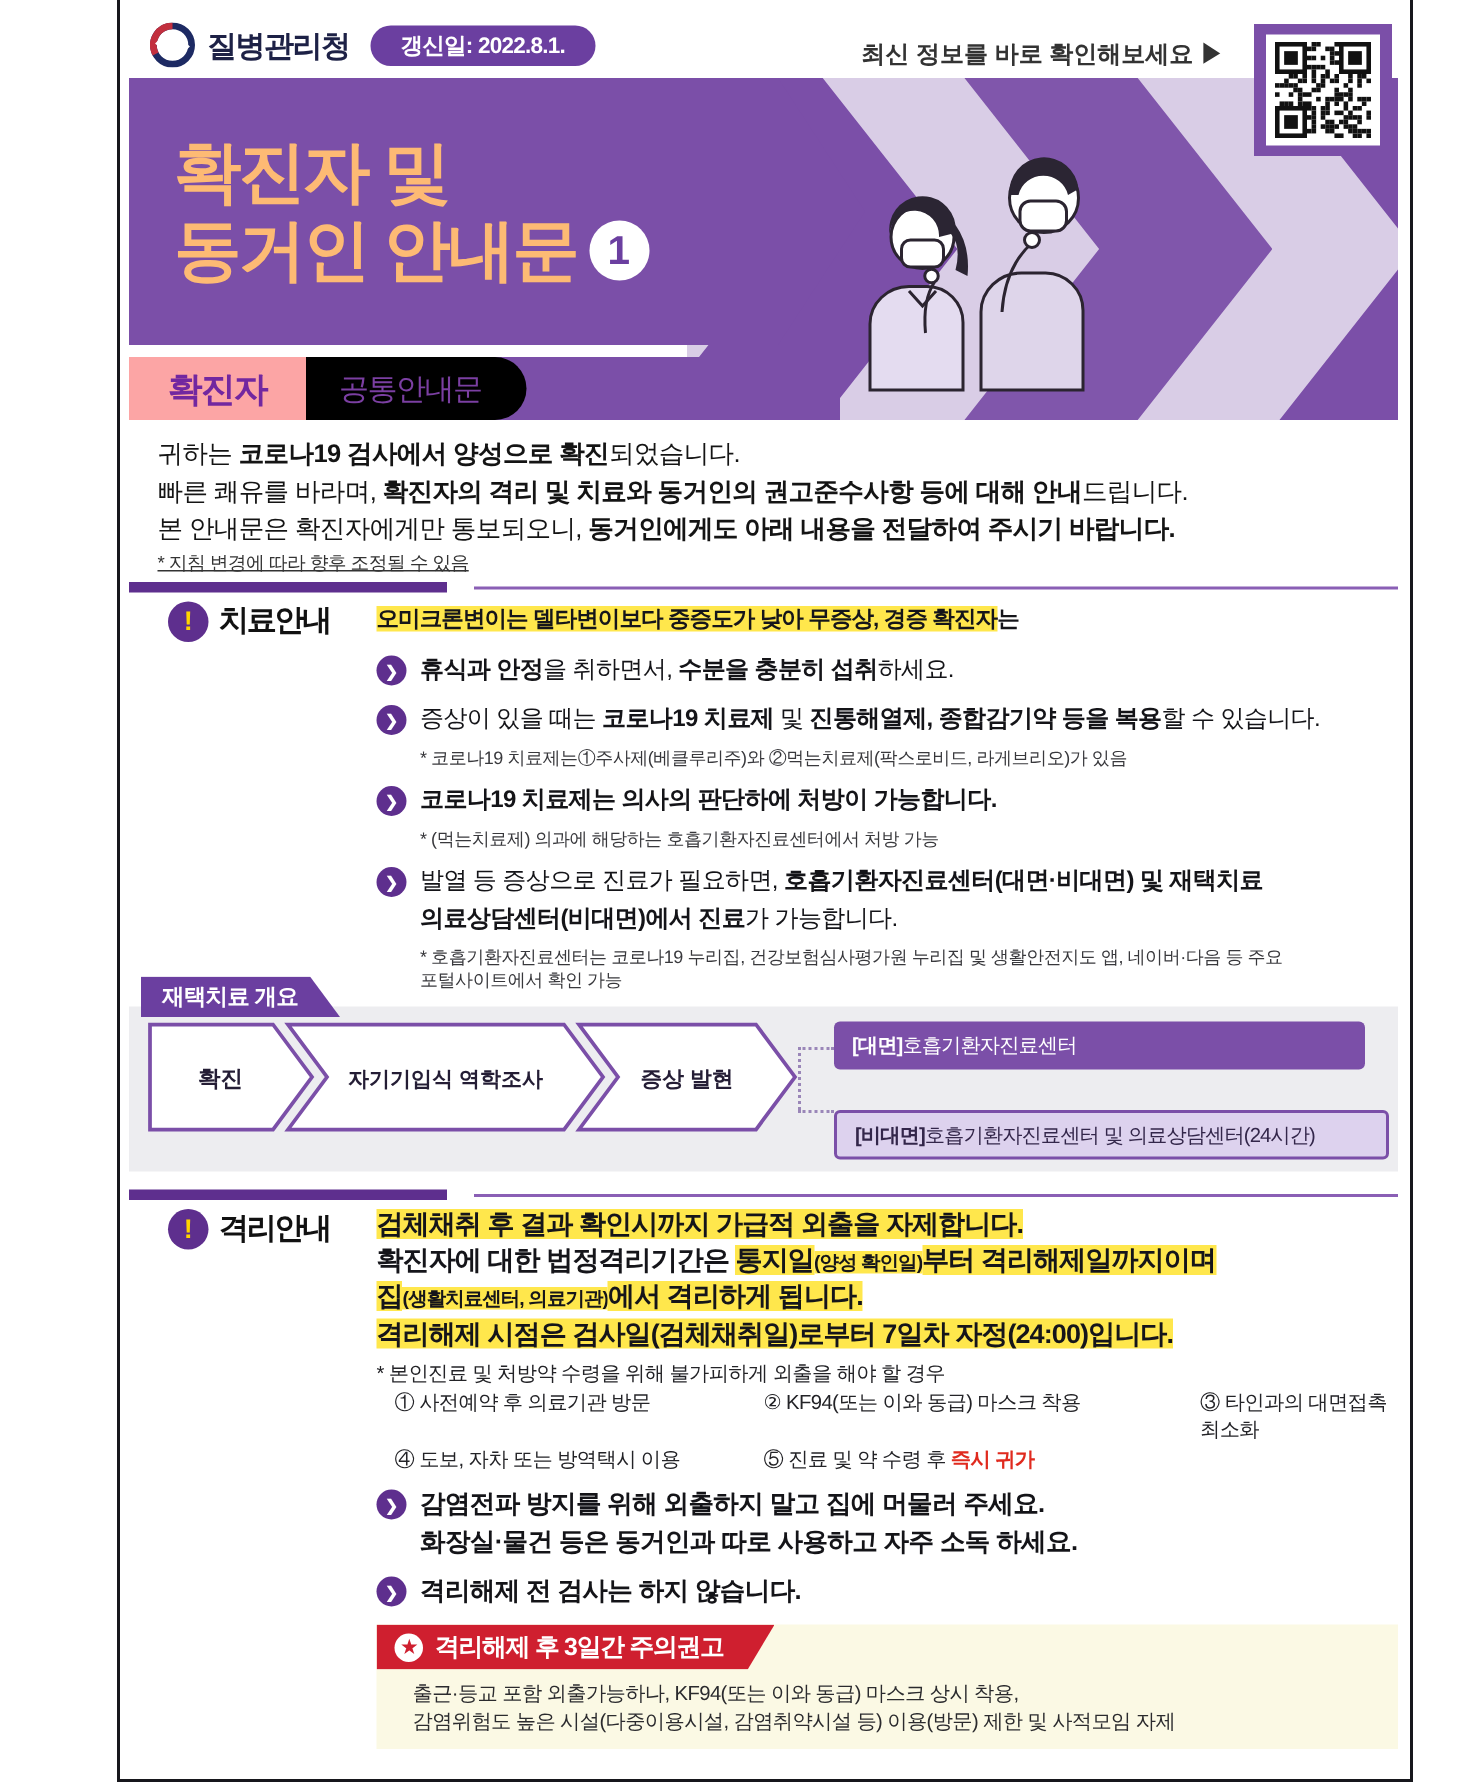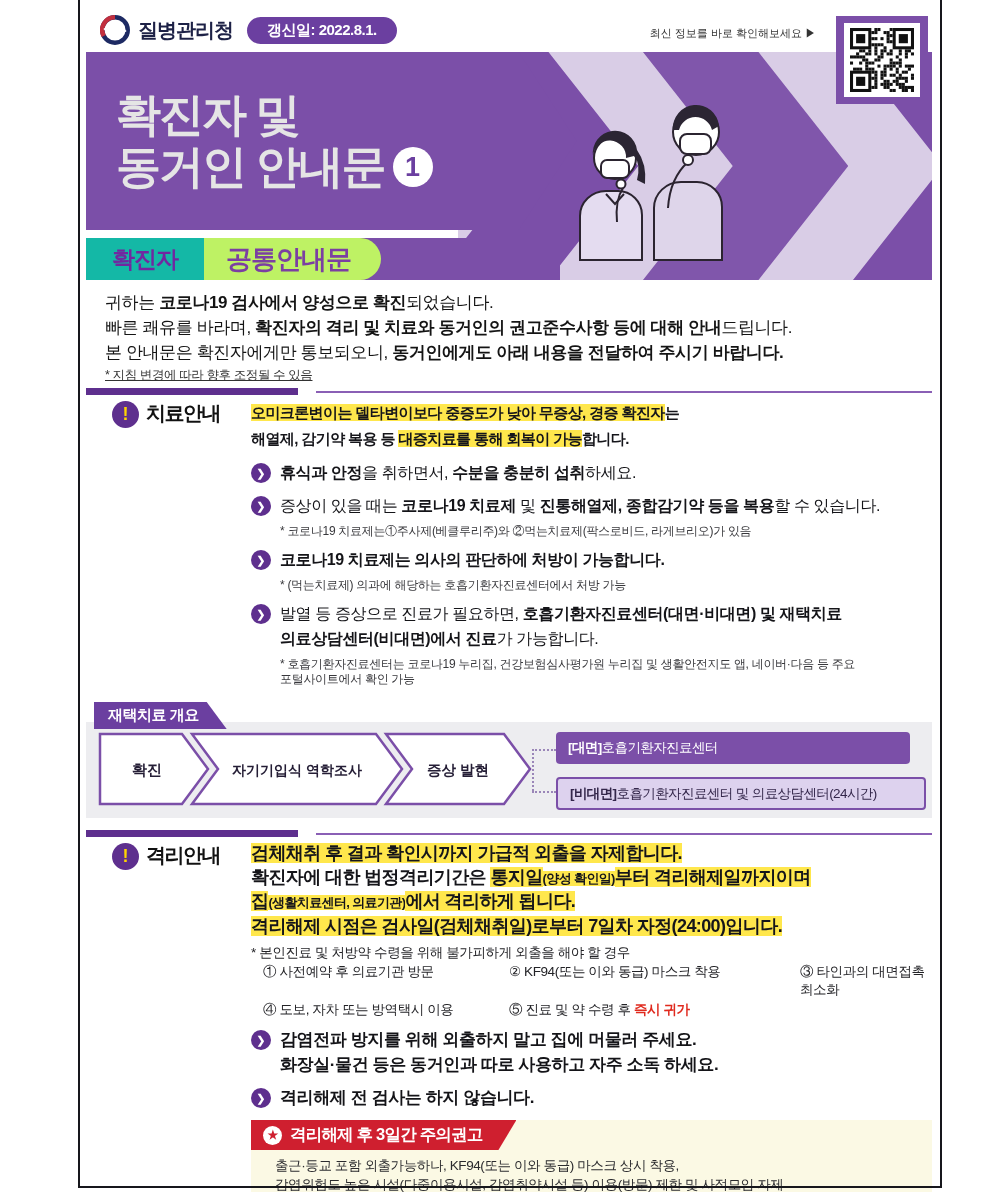--- a/index.html
+++ b/index.html
@@ -8,44 +8,44 @@
   .frame{position:absolute;left:78px;top:-4px;width:860px;height:1188px;
          border:2px solid #17171c;pointer-events:none;z-index:50;}
   .inner{position:absolute;left:86px;top:0;width:846px;}
 
   
   .hdr{display:flex;align-items:center;margin-top:12px;padding-left:14px;height:36px;position:relative;}
   .brand{display:flex;align-items:center;gap:8px;}
   .brand .agency{font-size:20px;font-weight:800;color:#1d2146;letter-spacing:-1px;}
   .badge{margin-left:14px;background:#6b3fa0;color:#fff;font-weight:800;font-size:15px;
          padding:4px 20px;border-radius:999px;letter-spacing:-0.5px;}
-  .qrhint{position:absolute;right:116px;top:14px;font-size:11px;font-weight:400;color:#333;}
+  .qrhint{position:absolute;right:116px;top:14px;font-size:16px;font-weight:700;color:#333;}
   .qrwrap{position:absolute;right:4px;top:4px;width:92px;height:88px;background:#7b4fa8;
           display:flex;align-items:center;justify-content:center;z-index:40;}
   .qrin{width:76px;height:74px;background:#fff;display:flex;align-items:center;justify-content:center;}
 
   
   .banner{position:relative;margin-top:4px;height:228px;}
   .art{position:absolute;right:0;top:0;bottom:0;width:56%;background:#d9cde6;overflow:hidden;}
   .chev{position:absolute;top:-6px;bottom:-6px;width:210px;background:#7b4fa8;
         clip-path:polygon(0 0,55% 0,100% 50%,55% 100%,0 100%,45% 50%);}
   .chev.c1{left:-30px;} .chev.c2{left:180px;opacity:.95;} .chev.c3{left:390px;}
   .people{position:absolute;left:60px;bottom:0;height:210px;z-index:3;}
   .titlepanel{position:absolute;left:0;top:0;height:178px;width:58%;background:#7b4fa8;
       clip-path:polygon(0 0,calc(100% - 58px) 0,100% 50%,calc(100% - 58px) 100%,0 100%);
       display:flex;flex-direction:column;justify-content:center;padding-left:30px;box-sizing:border-box;z-index:4;}
-  .title{color:#e5e5e5;font-size:45px;font-weight:900;letter-spacing:-2px;line-height:1.16;}
+  .title{color:#fdba74;font-size:45px;font-weight:900;letter-spacing:-2px;line-height:1.16;}
   .titlerow{display:flex;align-items:center;gap:8px;}
   .numcircle{width:40px;height:40px;border-radius:50%;background:#fff;color:#6b3fa0;font-weight:900;
       font-size:27px;display:flex;align-items:center;justify-content:center;}
   .tagrow{position:absolute;left:0;bottom:0;height:42px;width:56%;background:#7b4fa8;
       display:flex;align-items:stretch;z-index:5;}
-  .tag1{background:#14b8a6;color:#7227a0;font-weight:900;font-size:23px;letter-spacing:-1px;
+  .tag1{background:#fca5a5;color:#7227a0;font-weight:900;font-size:23px;letter-spacing:-1px;
       display:flex;align-items:center;padding:0 26px;}
-  .tag2{background:#bef264;color:#7b3fa2;font-weight:700;font-size:26px;letter-spacing:-1px;
+  .tag2{background:#000000;color:#7b3fa2;font-weight:400;font-size:20px;letter-spacing:-1px;
       display:flex;align-items:center;padding:0 30px 0 22px;border-radius:0 21px 21px 0;}
 
   
   .intro{margin-top:10px;padding-left:19px;font-size:17px;letter-spacing:-0.4px;line-height:25px;color:#141414;}
   .intro-note{font-size:12.5px;color:#333;margin-top:3px;line-height:15px;text-decoration:underline;}
 
   
   .divider{display:flex;align-items:center;margin-top:5px;height:7px;}
   .divider .bar{width:212px;height:7px;background:#5e2f8e;flex:0 0 auto;}
   .divider .gap{width:18px;}
@@ -64,21 +64,21 @@
   .sm{font-size:0.72em;font-weight:800;}
   .red{color:#e02a1e;font-weight:800;}
 
   .bullet{display:flex;gap:9px;margin-top:8px;}
   .arrow{width:20px;height:20px;border-radius:50%;background:#5e2f8e;color:#fff;font-weight:900;
       font-size:10.5px;display:flex;align-items:center;justify-content:center;flex:0 0 auto;margin-top:3px;}
   .btext{font-size:16px;letter-spacing:-0.4px;line-height:25px;color:#141418;}
   .bnote{font-size:12px;color:#38383c;letter-spacing:-0.3px;line-height:15px;margin:6px 0 0 29px;}
 
   
-  .flowbox{position:relative;margin-top:35px;height:96px;background:#ededf0;}
+  .flowbox{position:relative;margin-top:10px;height:110px;background:#ededf0;}
   .flowtab{position:absolute;top:-20px;left:8px;background:#6b3fa0;color:#fff;font-weight:800;
       font-size:15px;letter-spacing:-0.5px;padding:4px 28px 4px 14px;
       clip-path:polygon(0 0,calc(100% - 20px) 0,100% 100%,0 100%);z-index:2;}
   .flowsvg{position:absolute;left:12px;top:10px;}
   .dotv{position:absolute;left:446px;top:27px;height:42px;border-left:2px dotted #9a86b8;}
   .doth1{position:absolute;left:446px;top:27px;width:24px;border-top:2px dotted #9a86b8;}
   .doth2{position:absolute;left:446px;top:69px;width:24px;border-top:2px dotted #9a86b8;}
   .fbox1{position:absolute;left:470px;top:10px;right:22px;height:32px;background:#7b4fa8;border-radius:4px;
       color:#fff;display:flex;align-items:center;padding-left:12px;font-size:13.5px;letter-spacing:-0.6px;}
   .fbox2{position:absolute;left:470px;bottom:8px;right:6px;height:29px;background:#ddd2ee;
@@ -318,21 +318,20 @@
         <span class="gap"></span>
         <span class="line"></span>
     </div>
     <div class="secbody">
       <div class="seclabel">
         <span class="sicon">!</span>
         <span class="sechead">치료안내</span>
       </div>
       <div class="seccontent">
         <div class="lead"><span class="b hl">오미크론변이는 델타변이보다 중증도가 낮아 무증상, 경증 확진자</span><span class="b">는</span></div>
-        <div class="lead"><span>해열제, 감기약 복용 등 </span><span class="b hl">대증치료를 통해 회복이 가능</span><span>합니다.</span></div>
 
         <div class="bullet">
           <span class="arrow">❯</span>
           <div class="btext"><span class="b">휴식과 안정</span><span>을 취하면서, </span><span class="b">수분을 충분히 섭취</span><span>하세요.</span></div>
         </div>
 
         <div class="bullet">
           <span class="arrow">❯</span>
           <div class="btext"><span>증상이 있을 때는 </span><span class="b">코로나19 치료제</span><span> 및 </span><span class="b">진통해열제, 종합감기약 등을 복용</span><span>할 수 있습니다.</span></div>
         </div>

